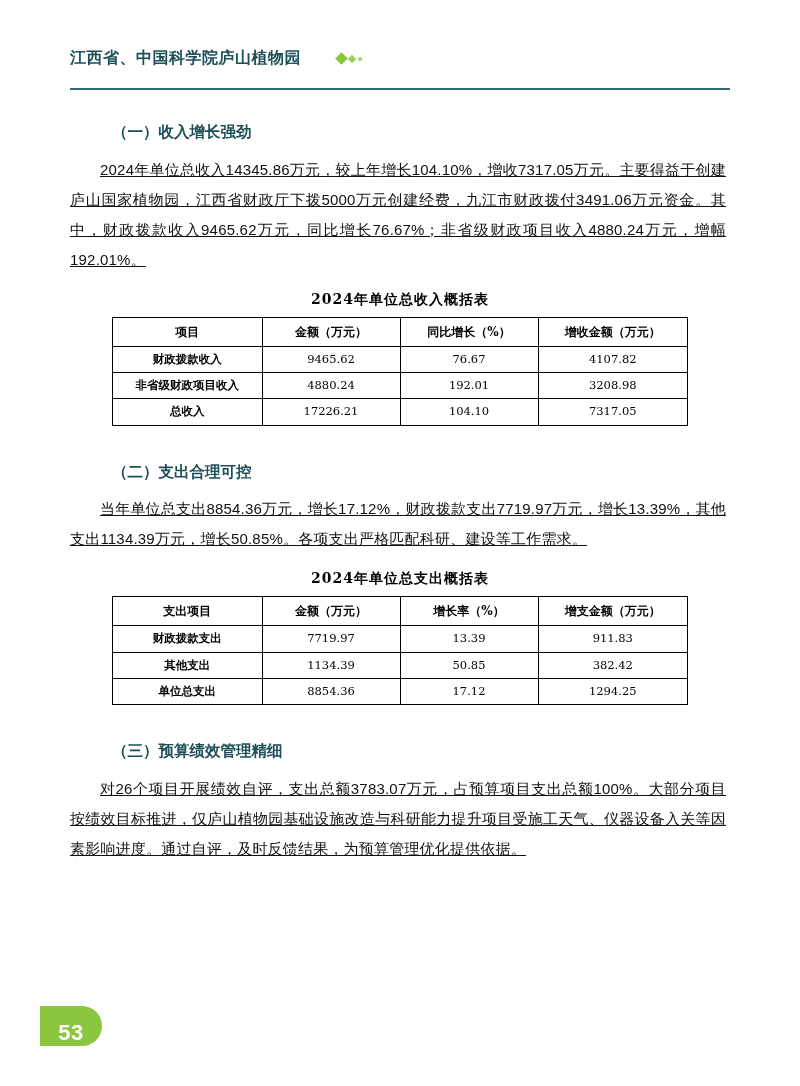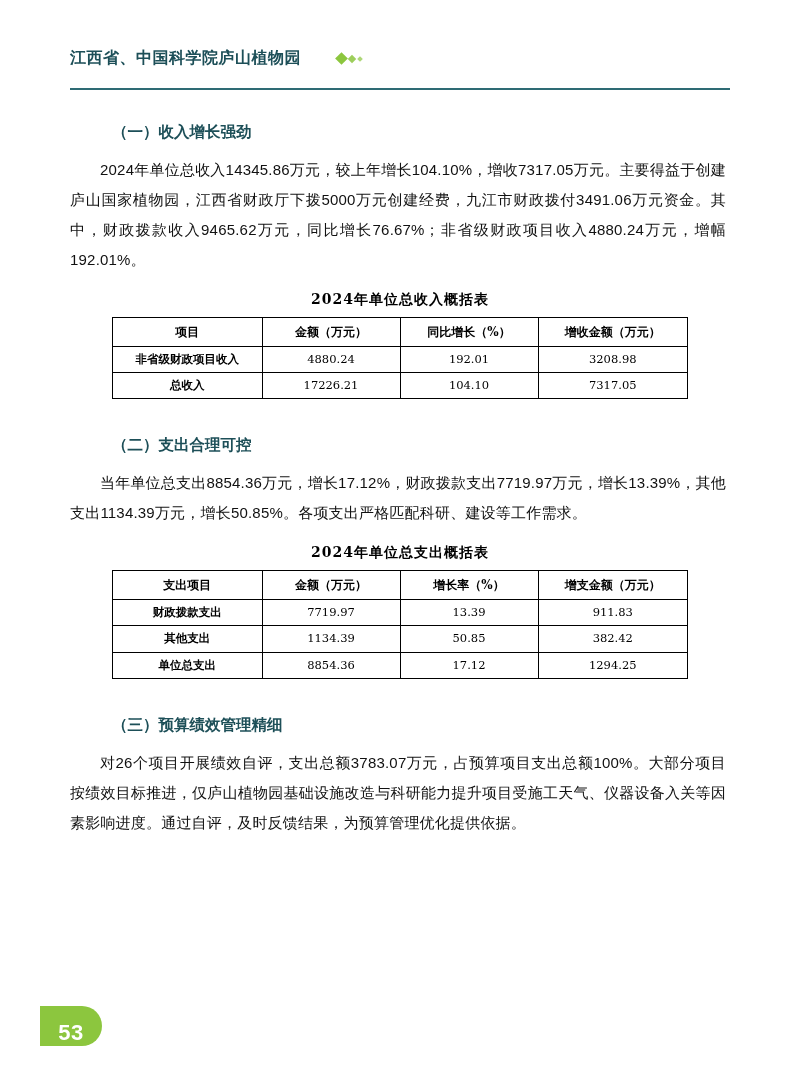--- a/index.html
+++ b/index.html
@@ -114,20 +114,21 @@
   }
 
   p.body-para {
     font-size: 15px;
     line-height: 2.0;
     margin: 0 4px 4px 0;
     text-align: justify;
     text-indent: 2em;
     color: #111111;
     letter-spacing: 0.2px;
+    text-decoration: underline;
   }
 
   .spacer-lg { height: 34px; }
 
   
   .table-block {
     margin: 16px 0 0 0;
   }
   .table-caption {
     text-align: center;
@@ -230,20 +231,26 @@
           <thead>
             <tr>
               <th>项目</th>
               <th>金额（万元）</th>
               <th>同比增长（%）</th>
               <th>增收金额（万元）</th>
             </tr>
           </thead>
           <tbody>
             <tr>
+              <td class="label-cell">财政拨款收入</td>
+              <td>9465.62</td>
+              <td>76.67</td>
+              <td>4107.82</td>
+            </tr>
+            <tr>
               <td class="label-cell">非省级财政项目收入</td>
               <td>4880.24</td>
               <td>192.01</td>
               <td>3208.98</td>
             </tr>
             <tr>
               <td class="label-cell">总收入</td>
               <td>17226.21</td>
               <td>104.10</td>
               <td>7317.05</td>

